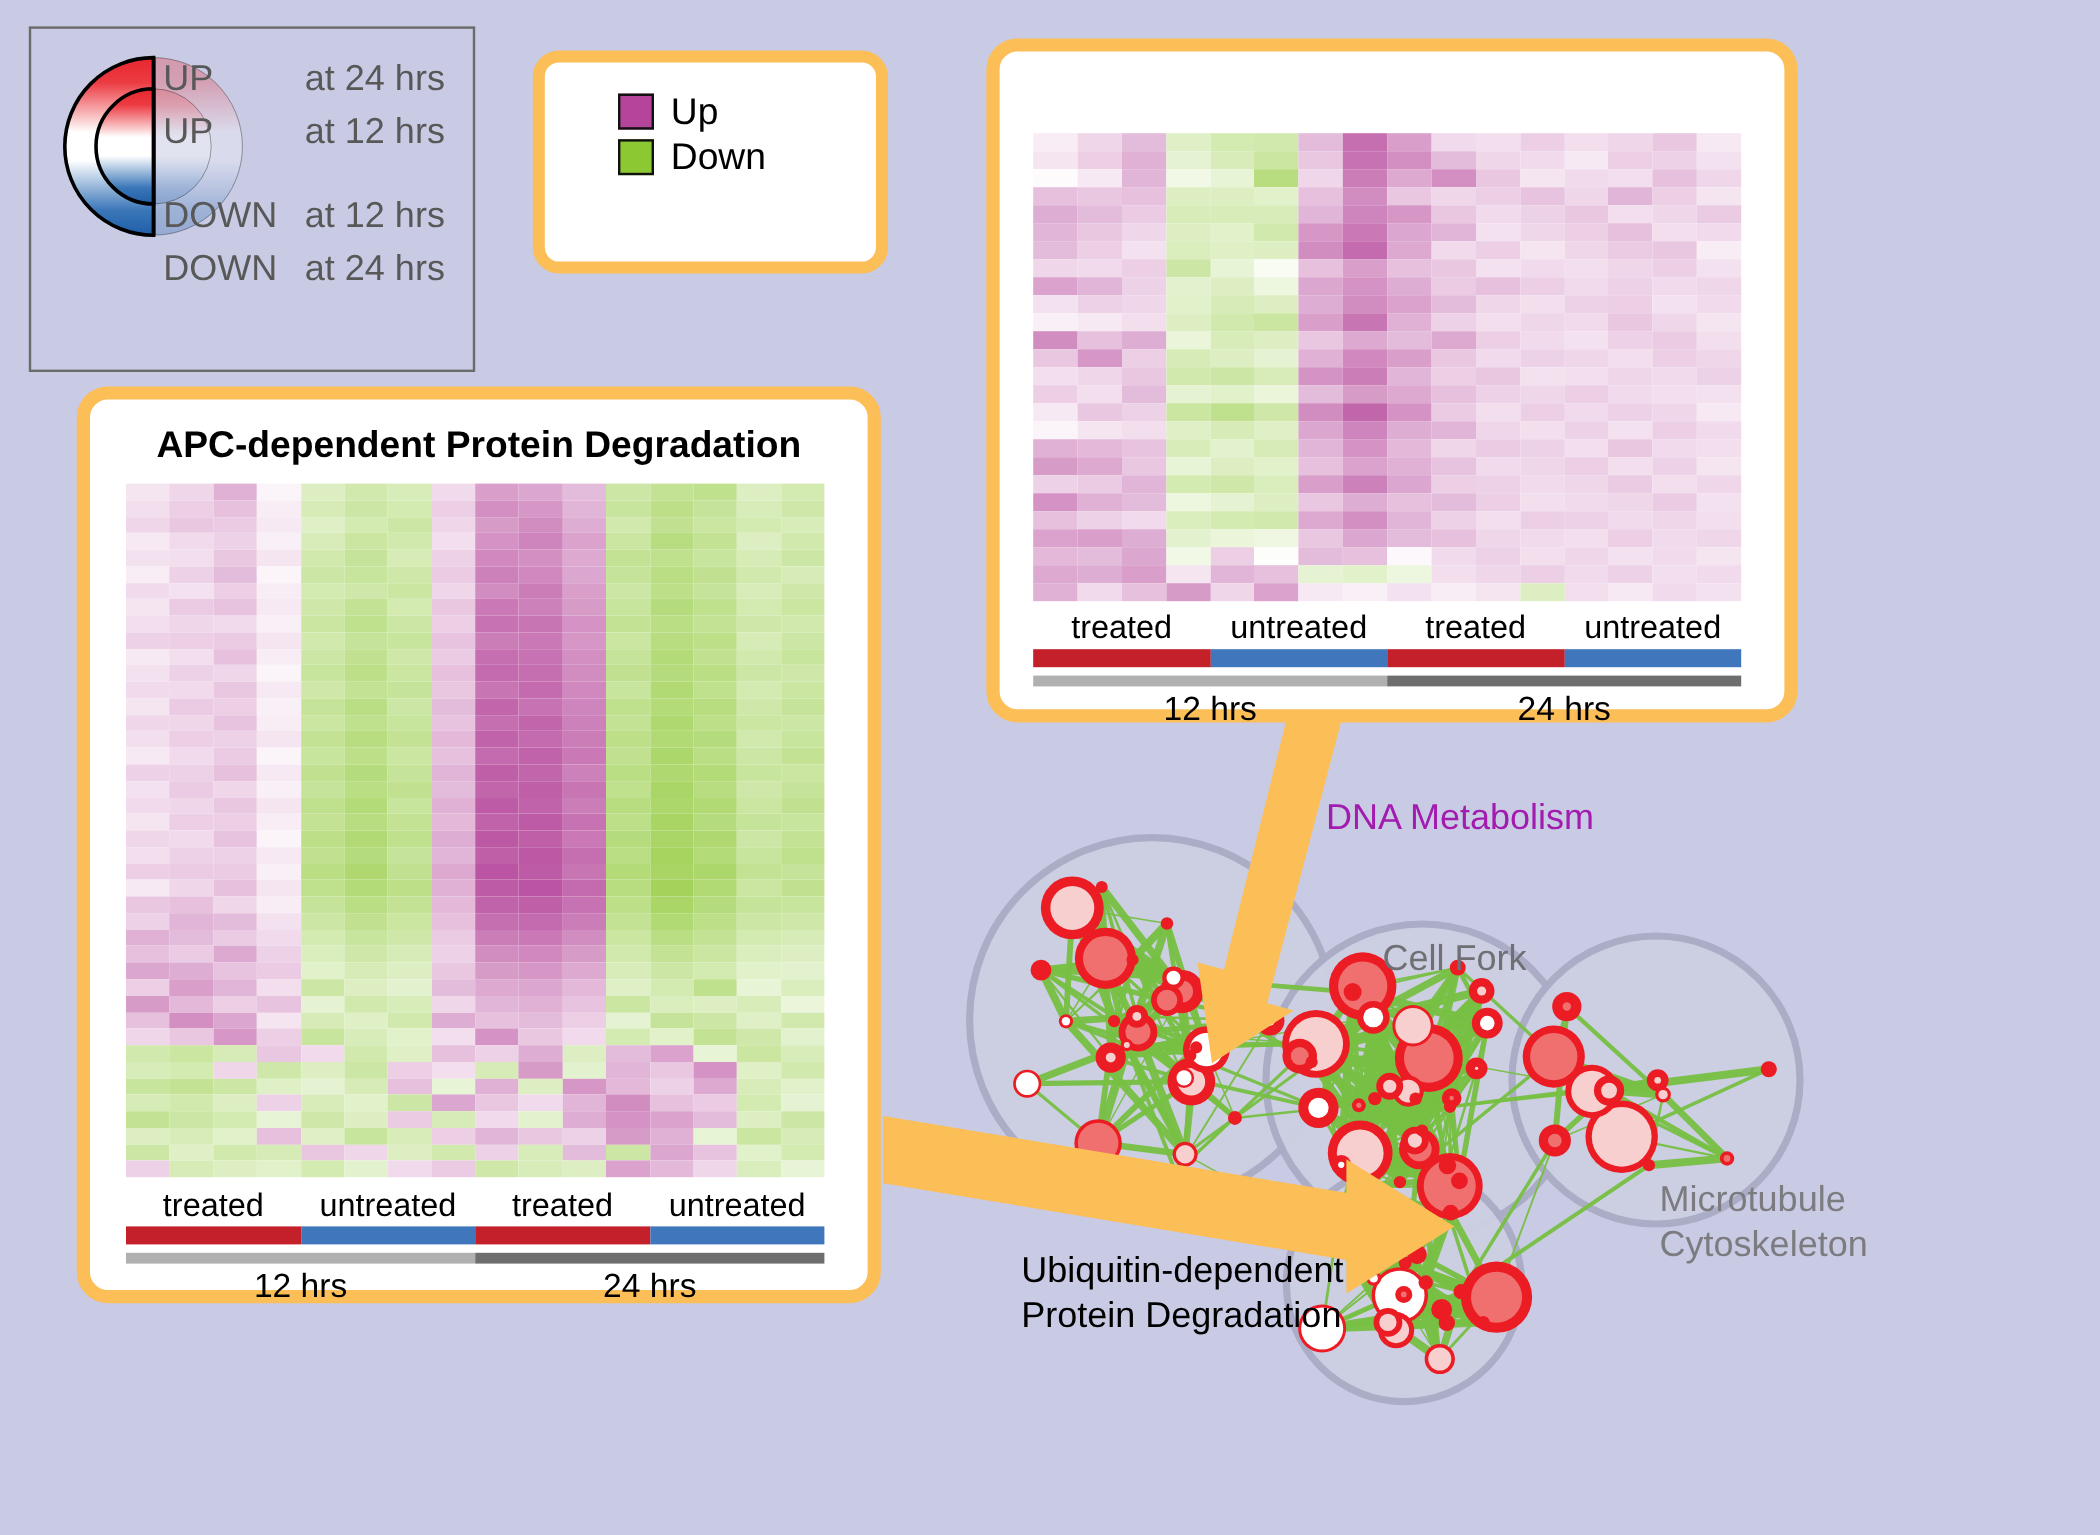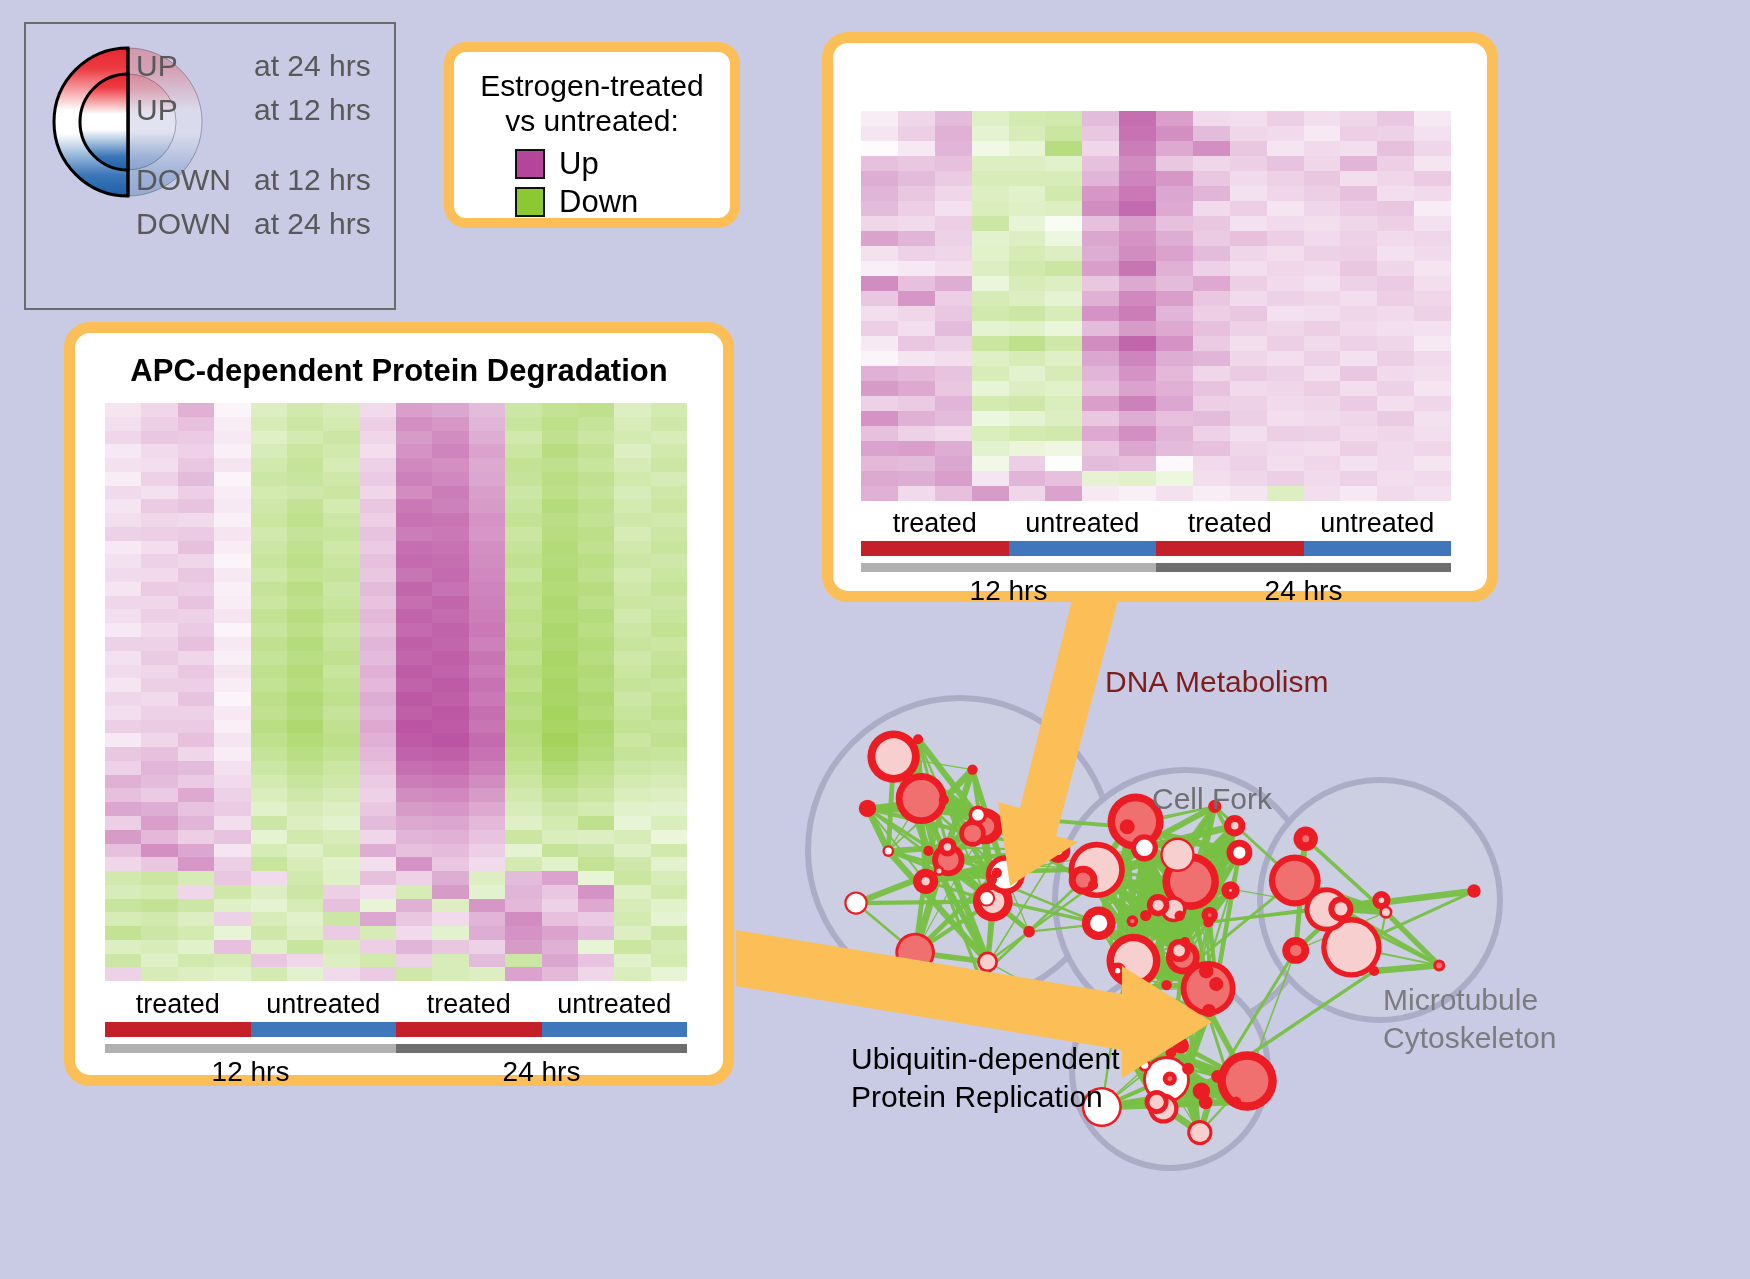--- a/index.html
+++ b/index.html
@@ -69,21 +69,21 @@
   .time-bar { display:flex; margin-top:7px; }
   .time-bar > div { flex:1 1 0; height:9px; }
   .time-labels { display:flex; margin-top:3px; }
   .time-labels > div { flex:1 1 0; text-align:center; font-size:28px; color:#000; }
 
   
   #network { position:absolute; left:780px; top:600px; width:970px; height:679px; z-index:10; }
   #network svg { display:block; }
 
   .net-label { position:absolute; font-size:30px; white-space:pre-line; z-index:18;}
-  #label-dna   { left:1105px; top:665px; color:#7f1d1d; }
+  #label-dna   { left:1105px; top:665px; color:#a21caf; }
   #label-cc    { left:1152px; top:782px; color:#6f6f74; }
   #label-mt    { left:1383px; top:981px; color:#7b7b80; text-align:left; line-height:1.26;}
   #label-ubi   { left:851px;  top:1040px; color:#000; line-height:1.26; }
 
   
   #arrows { position:absolute; left:0; top:0; width:1750px; height:1279px; z-index:15; pointer-events:none;}
 </style>
 </head>
 <body>
 
@@ -130,22 +130,20 @@
     <div class="legend-row">
       <span class="lab">DOWN</span>
       <span class="hrs">at 24 hrs</span>
     </div>
   </div>
 
 </div>
 
 <div class="panel" id="estrogen-panel">
   <div class="ep-inner">
-    <div class="ep-title" style="white-space:pre-line">Estrogen-treated
-vs untreated:</div>
     <div class="ep-key">
       <div class="ep-key-row">
         <span class="swatch" style="background:#b5459a"></span>
         <span class="kl">Up</span>
       </div>
       <div class="ep-key-row">
         <span class="swatch" style="background:#8cc832"></span>
         <span class="kl">Down</span>
       </div>
     </div>
@@ -1962,20 +1960,20 @@
         <circle cx="138.1" cy="139.2" r="5.0" fill="#ec1c24"></circle>
       </g>
     </svg>
 </div>
 
 <div class="net-label" id="label-dna">DNA Metabolism</div>
 <div class="net-label" id="label-cc">Cell Fork</div>
 <div class="net-label" id="label-mt">Microtubule
 Cytoskeleton</div>
 <div class="net-label" id="label-ubi">Ubiquitin-dependent
-Protein Replication</div>
+Protein Degradation</div>
 
 <svg id="arrows">
 
   <path d="M1072 600 L1118 600 L1056 836 L1078 842 L1010 886 L998 802 L1020 808 Z" fill="#fcbe56"></path>
 
   <path d="M736 930 L1122 994 L1122 966 L1212 1022 L1122 1078 L1122 1050 L736 986 Z" fill="#fcbe56"></path>
 </svg>
 
 </body></html>

